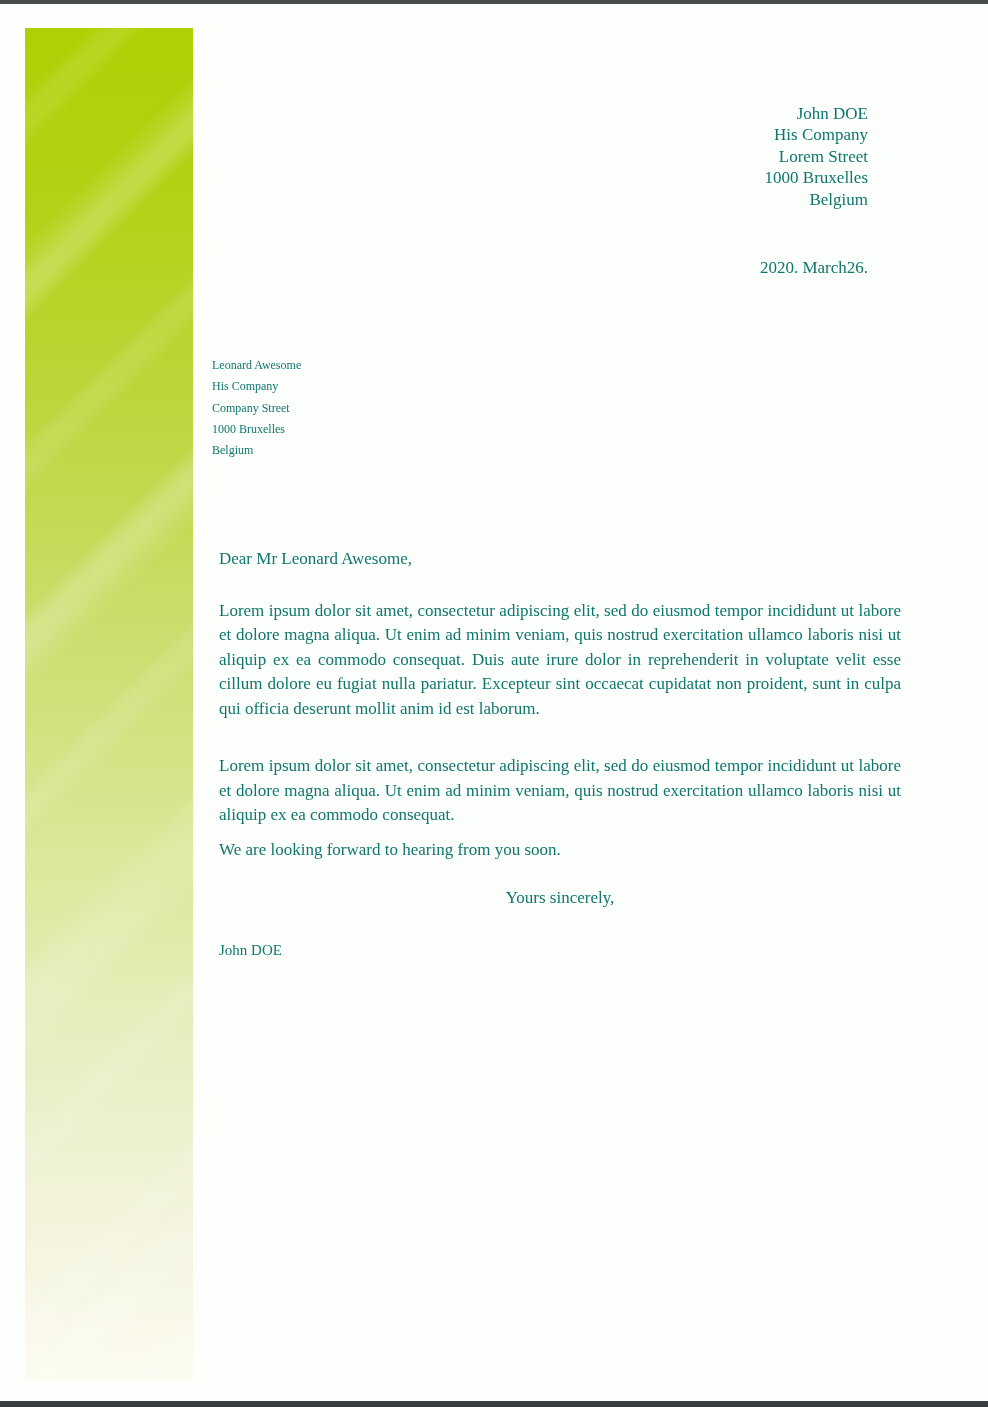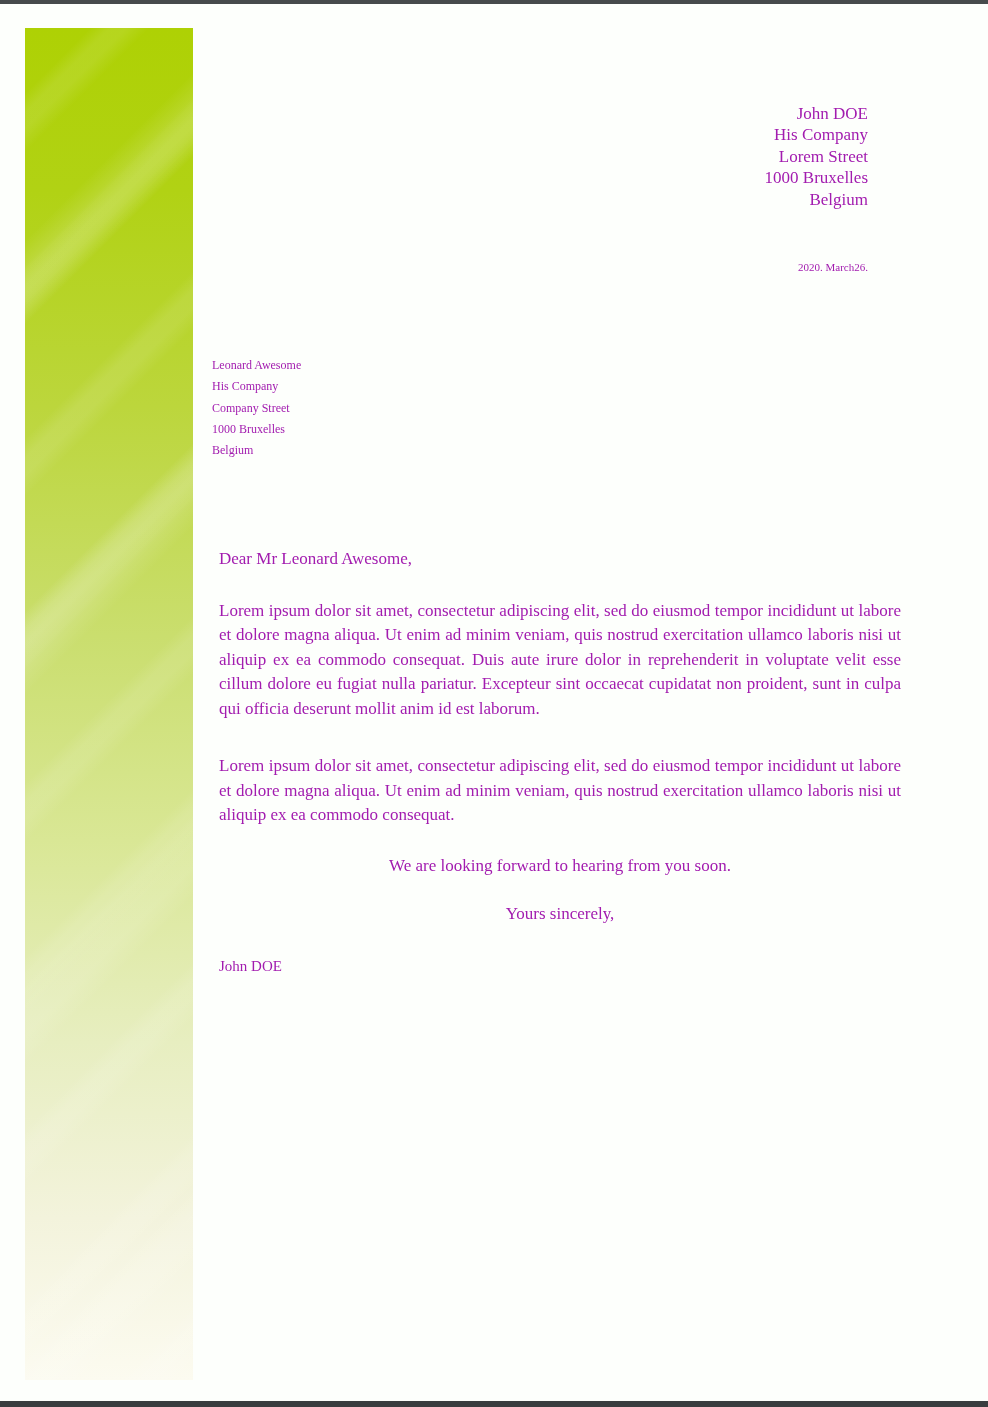--- a/index.html
+++ b/index.html
@@ -7,21 +7,21 @@
     padding: 0;
     background: #ffffff;
   }
   .page {
     position: relative;
     width: 988px;
     height: 1407px;
     background: #fdfffc;
     overflow: hidden;
     font-family: "Liberation Serif", "DejaVu Serif", serif;
-    color: #a21caf;
+    color: #0f766e;
   }
   .edge {
     position: absolute;
     left: 0;
     width: 100%;
   }
   .edge.top {
     top: 0;
     height: 4px;
     background: #474b4c;
@@ -69,21 +69,21 @@
     text-align: right;
     font-size: 17px;
     line-height: 21.4px;
     white-space: nowrap;
   }
   .date-line {
     position: absolute;
     top: 257px;
     right: 120px;
     text-align: right;
-    font-size: 11px;
+    font-size: 17px;
     line-height: 21.5px;
     white-space: nowrap;
   }
   .recipient-block {
     position: absolute;
     top: 355px;
     left: 212px;
     text-align: left;
     font-size: 12px;
     line-height: 21.3px;
@@ -97,21 +97,21 @@
     font-size: 17px;
     line-height: 24.5px;
   }
   .letter-body .salutation { margin: 0; }
   .letter-body p.para {
     margin: 0;
     text-align: justify;
   }
   .letter-body p.para-1 { margin-top: 27px; }
   .letter-body p.para-2 { margin-top: 33px; }
-  .letter-body .closing-line { margin-top: 26px; text-align: center; }
+  .letter-body .closing-line { margin-top: 10px; }
   .letter-body .valediction  { margin-top: 24px; text-align: center; }
   .letter-body .signature {
     margin-top: 27px;
     font-size: 15px;
   }
 </style>
 </head>
 <body>
 
 <div class="page">

